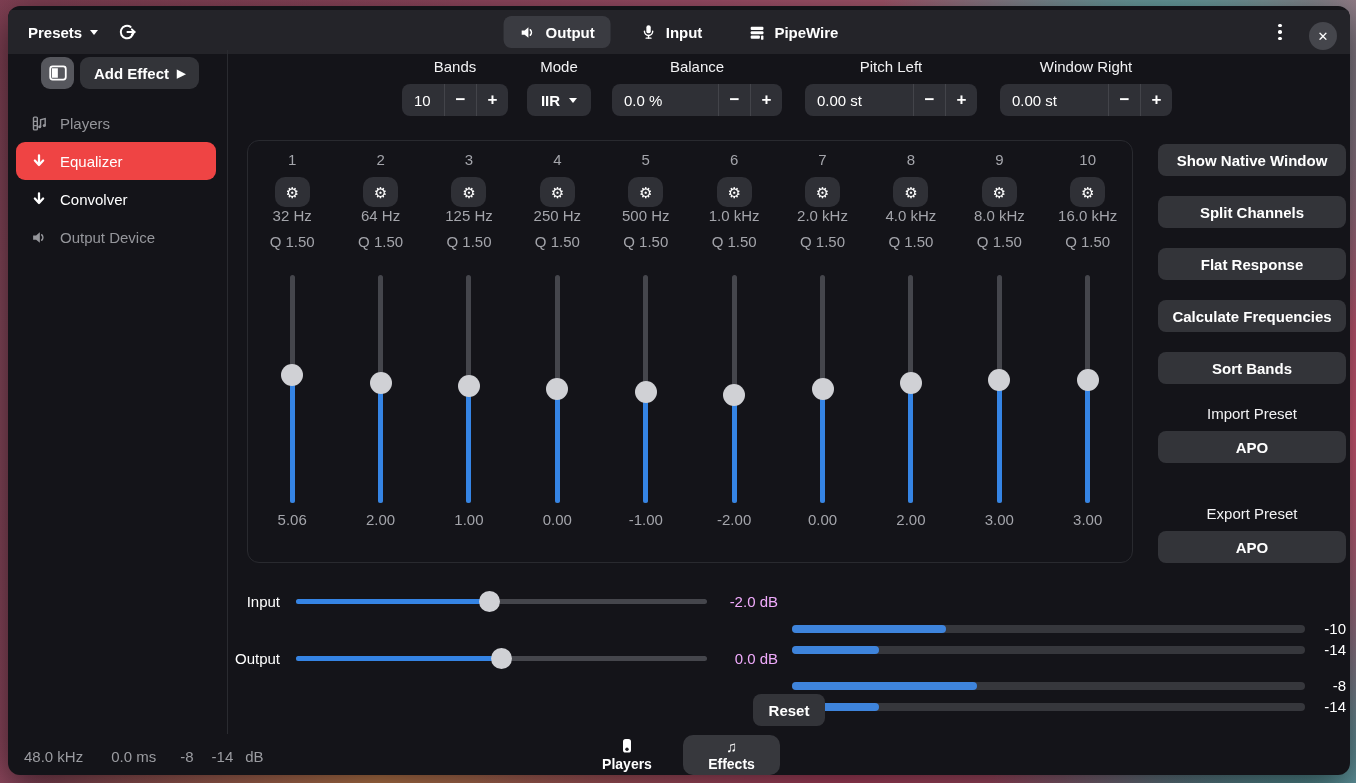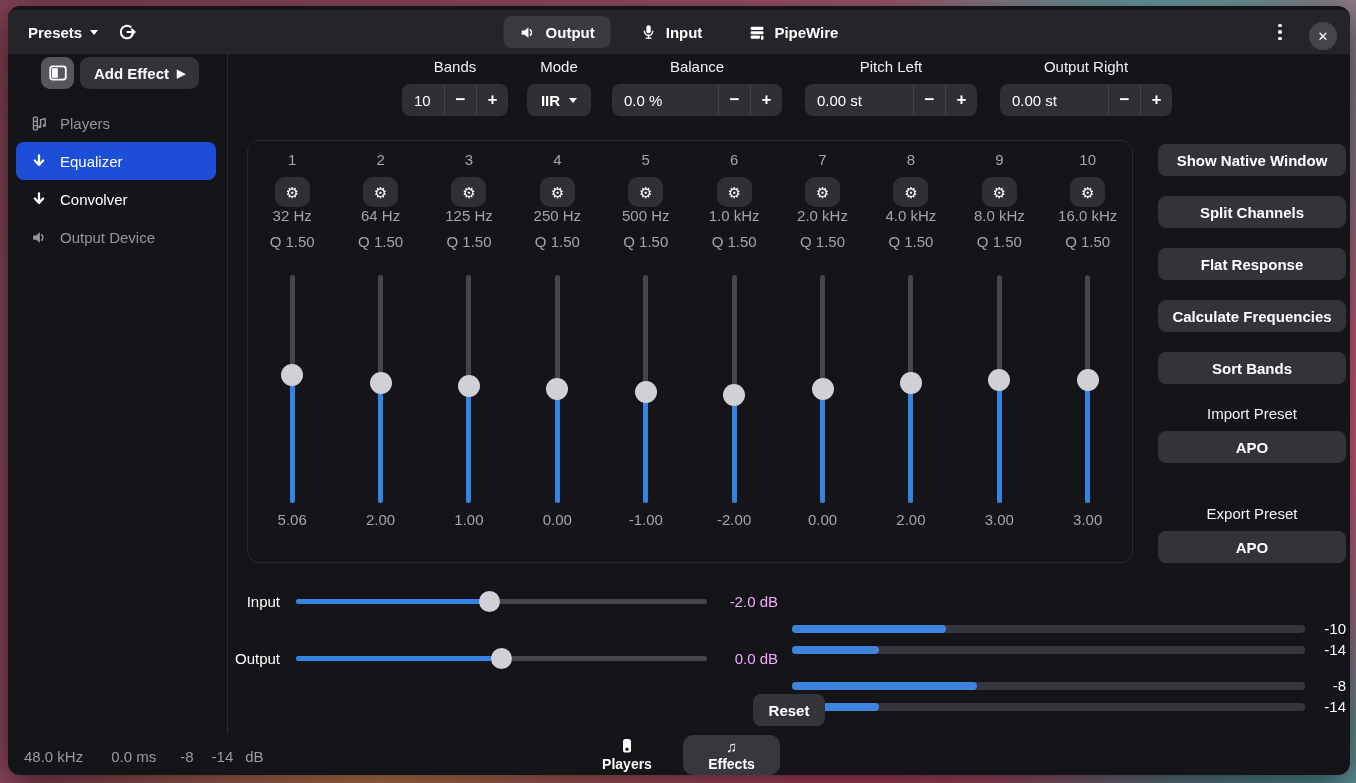--- a/index.html
+++ b/index.html
@@ -36,21 +36,21 @@
     display:flex; align-items:center; justify-content:center; font-size:13px; color:#fff; }
   
   .sidebar { position:absolute; left:0; top:44px; width:219px; bottom:0; }
   .side-divider { position:absolute; left:219px; top:44px; width:1px; height:684px; background:#2a2b30; }
   .sb-toggle { position:absolute; left:33px; top:7px; width:33px; height:32px; border-radius:9px; background:#56575d;
     display:flex; align-items:center; justify-content:center; }
   .add-effect { position:absolute; left:72px; top:7px; height:32px; padding:0 14px; border-radius:9px; background:#333439;
     display:flex; align-items:center; gap:8px; font-weight:700; color:#fff; }
   .sb-items { position:absolute; left:8px; top:54px; width:200px; display:flex; flex-direction:column; }
   .sb-item { height:38px; display:flex; align-items:center; gap:12px; padding:0 14px; border-radius:8px; color:#fff; }
-  .sb-item.selected { background:#1d4ed8; }
+  .sb-item.selected { background:#ef4444;border-radius:9px; }
   .sb-item.dim { color:#95969b; }
   .sb-item .sbicon { width:18px; display:flex; justify-content:center; }
   
   .cg { position:absolute; top:52px; }
   .cg-label { text-align:center; color:#f2f2f4; height:20px; margin-bottom:6px; }
   .spin { display:flex; height:32px; background:#2f3036; border-radius:8px; overflow:hidden; align-items:stretch; }
   .spin .val { display:flex; align-items:center; padding-left:12px; color:#fff; }
   .spin .seg { width:32px; display:flex; align-items:center; justify-content:center; font-size:17px; font-weight:600; border-left:1px solid #43444a; }
   .mode-btn { display:flex; height:32px; background:#2f3036; border-radius:8px; align-items:center; justify-content:center; gap:9px; font-weight:700; }
   
@@ -242,21 +242,21 @@
   </div>
   <div class="cg" style="left:797px; width:172px;">
     <div class="cg-label">Pitch Left</div>
     <div class="spin">
       <div class="val" style="flex:1;">0.00 st</div>
       <div class="seg">−</div>
       <div class="seg">+</div>
     </div>
   </div>
   <div class="cg" style="left:992px; width:172px;">
-    <div class="cg-label">Output Right</div>
+    <div class="cg-label">Window Right</div>
     <div class="spin">
       <div class="val" style="flex:1;">0.00 st</div>
       <div class="seg">−</div>
       <div class="seg">+</div>
     </div>
   </div>
 
   <div class="bands-frame">
     <div class="bands-row" id="bands-row">
         <div class="band-col">

